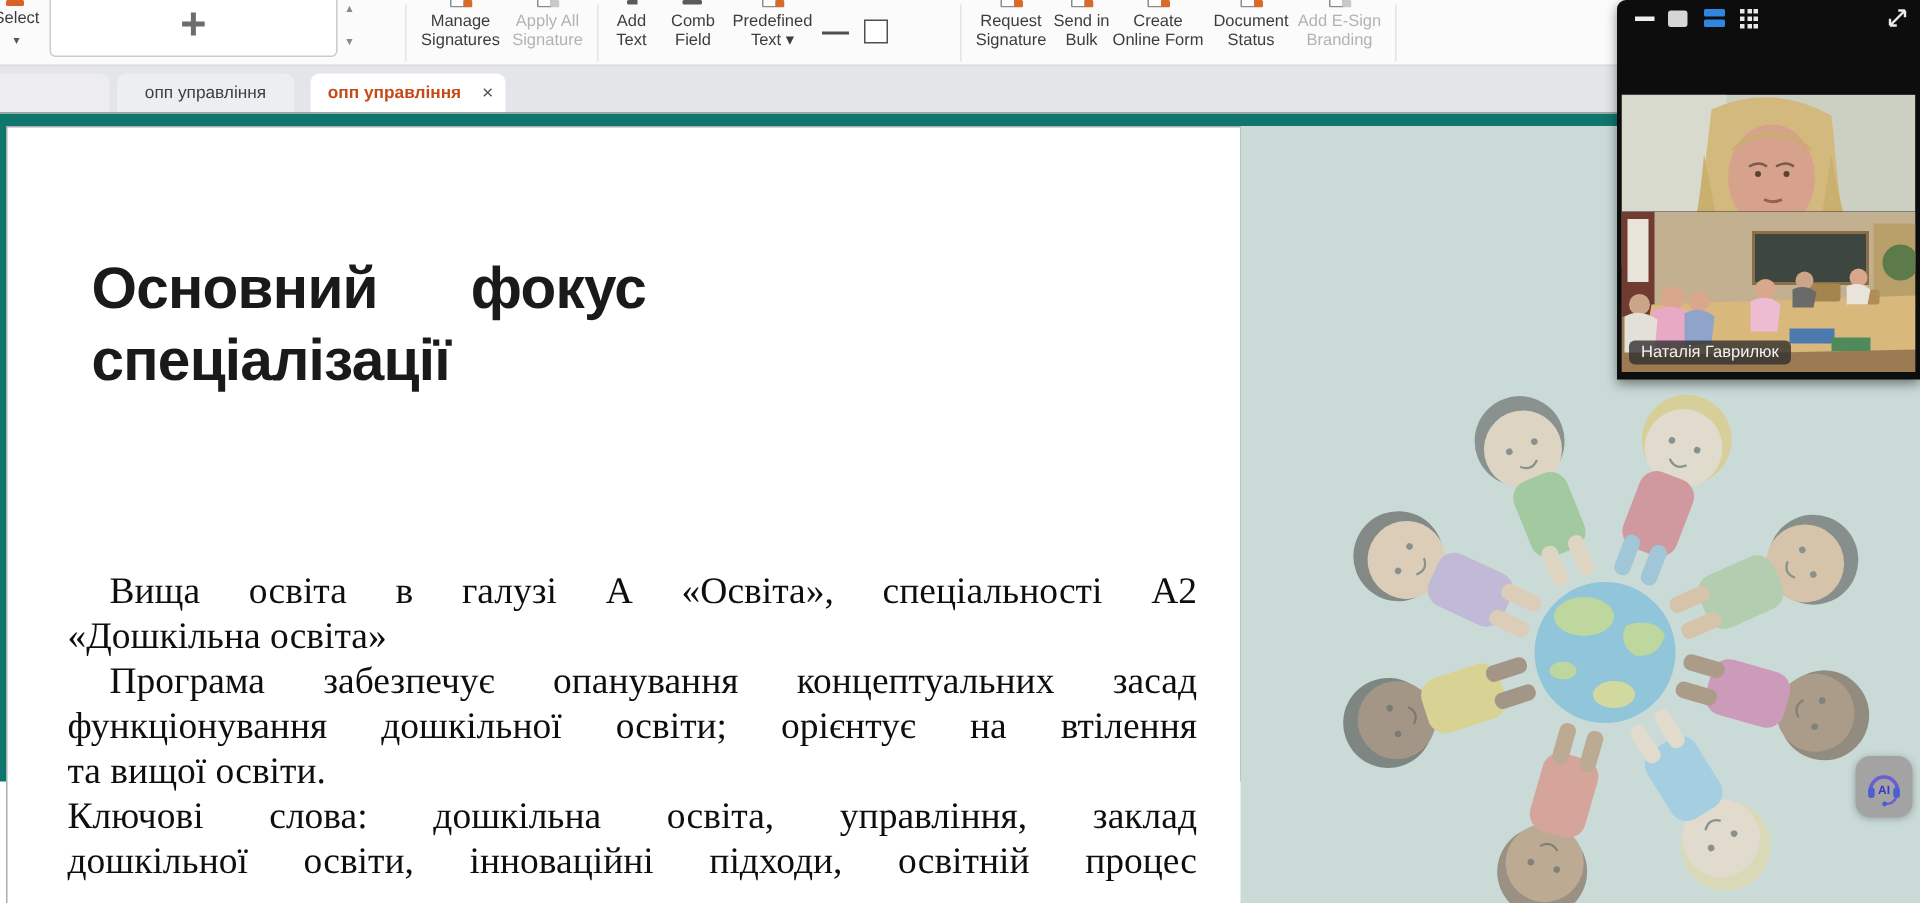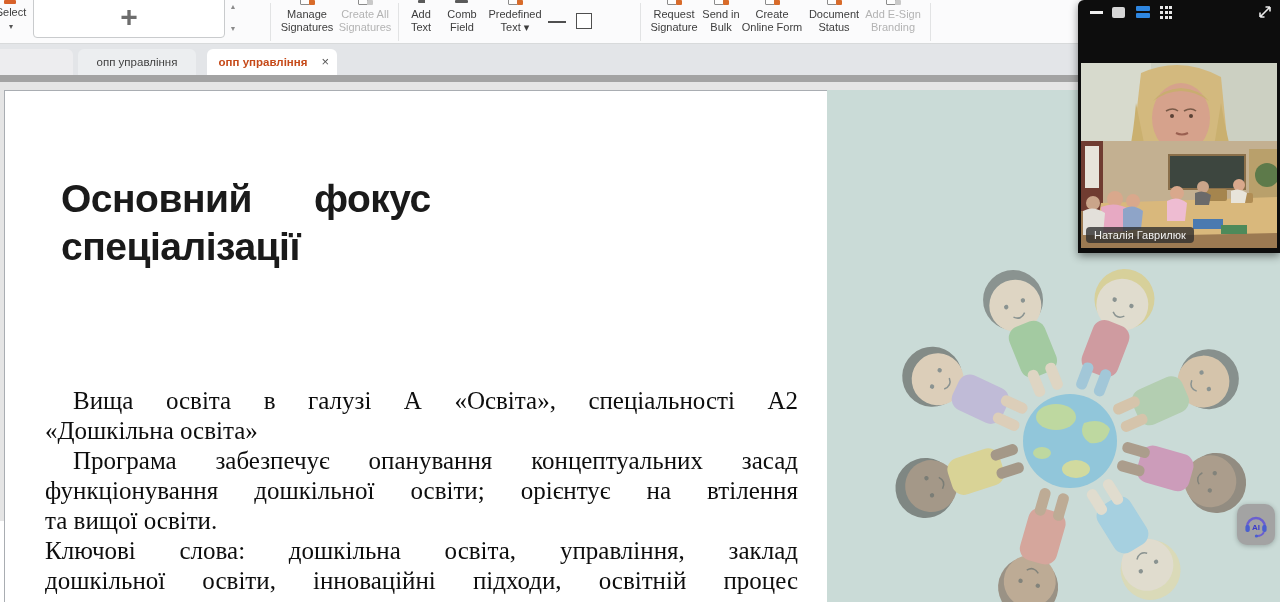--- a/index.html
+++ b/index.html
@@ -36,21 +36,21 @@
   .tabbar { position:absolute; left:0; top:44px; width:1280px; height:31px; background:#e3e5e8; }
   .tab { position:absolute; top:5px; height:26px; border-radius:6px 6px 0 0; font-size:11.5px;
          display:flex; align-items:center; justify-content:center; color:#3f3f3f; cursor:default; }
   .tab.stub { left:0; width:73px; background:#ededef; border-radius:0 6px 0 0; }
   .tab.t1 { left:78px; width:118px; background:#eceef0; }
   .tab.t2 { left:207px; width:130px; background:#ffffff; color:#c64a19; font-weight:bold; padding-right:18px; }
   .tab .close { position:absolute; right:8px; top:5px; font-size:13px; font-weight:normal; color:#555; line-height:15px; }
 
   
   .docarea { position:absolute; left:0; top:75px; width:1280px; height:446px;
-             background:#e5e5e5; border-top:7px solid #a3a3a3; }
+             background:#0f766e; border-top:1px solid #a3a3a3; }
   .page { position:absolute; left:4px; top:8px; width:823px; height:520px; background:#fff;
           border-top:1px solid #a9adb2; border-left:1px solid #a9adb2; overflow:hidden; }
   .teal { position:absolute; left:827px; top:8px; width:453px; height:520px; background:#cadbd7; overflow:hidden; }
 
   .heading { position:absolute; left:56px; top:84px; width:742px; color:#1a1a1a;
              font-weight:bold; font-size:39px; line-height:48px; letter-spacing:-0.5px; }
   .heading .h0 { white-space:pre; }
   .heading .h1 { text-align:justify; text-align-last:justify; }
 
   .bodytext { position:absolute; left:40px; top:295px; width:753px;
@@ -108,21 +108,21 @@
         <span class="g"></span>
         <span class="o"></span>
       </span>
     <span>Manage Signatures</span>
   </div>
   <div class="tbtn disabled" style="left:336px;width:58px">
     <span class="sliv gray-only">
         <span class="g"></span>
         <span class="o"></span>
       </span>
-    <span>Create All Signatures</span>
+    <span>Apply All Signature</span>
   </div>
 
   <div class="sep" style="left:398px"></div>
 
   <div class="tbtn" style="left:402px;width:38px">
     <span class="sliv bar" style="width:8px">
         <span class="g"></span>
       </span>
     <span>Add Text</span>
   </div>

